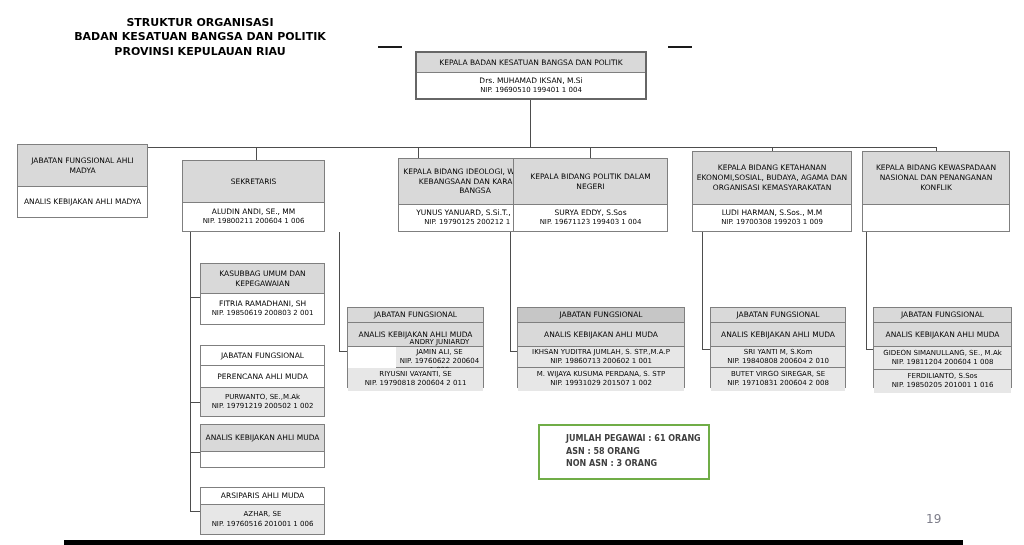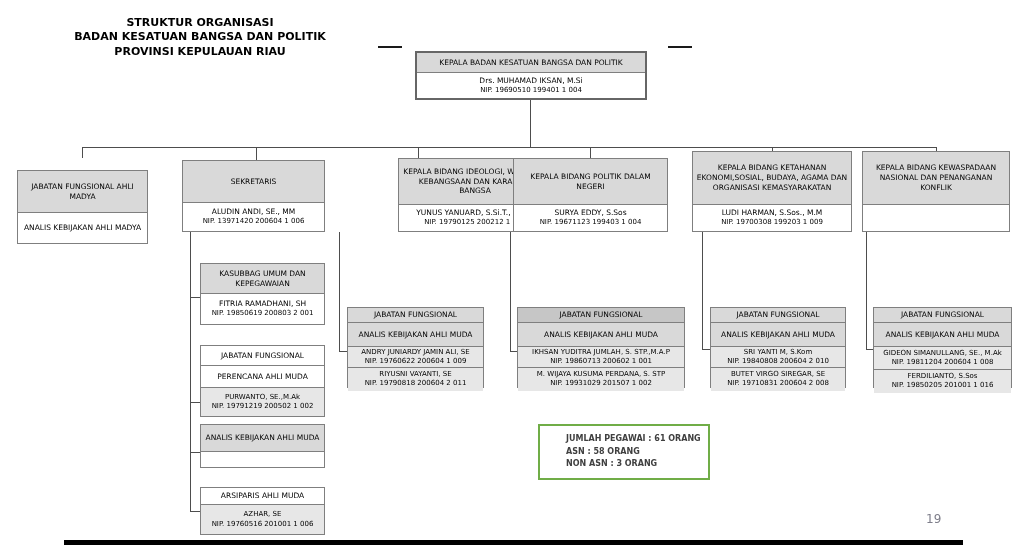--- a/index.html
+++ b/index.html
@@ -69,30 +69,30 @@
   <div class="line" style="left:866px;top:349px;width:7px;height:1px;"></div>
 
   <div class="box thick" style="left:415px;top:51px;width:232px;height:49px;">
     <div class="sec gray t8 b" style="height:20px;">KEPALA BADAN KESATUAN BANGSA DAN POLITIK</div>
     <div class="sec white">
       <div class="t8 b">Drs. MUHAMAD IKSAN, M.Si</div>
       <div class="t7 b">NIP. 19690510 199401 1 004</div>
     </div>
   </div>
 
-  <div class="box" style="left:17px;top:170px;width:131px;height:74px;">
+  <div class="box" style="left:17px;top:144px;width:131px;height:74px;">
     <div class="sec gray t8 b" style="height:42px;">JABATAN FUNGSIONAL AHLI MADYA</div>
     <div class="sec white t8 b">ANALIS KEBIJAKAN AHLI MADYA</div>
   </div>
 
   <div class="box" style="left:182px;top:160px;width:143px;height:72px;">
     <div class="sec gray t8 b" style="height:42px;">SEKRETARIS</div>
     <div class="sec white">
       <div class="t8 b">ALUDIN ANDI, SE., MM</div>
-      <div class="t7 b">NIP. 13971420 200604 1 006</div>
+      <div class="t7 b">NIP. 19800211 200604 1 006</div>
     </div>
   </div>
 
   <div class="box" style="left:350px;top:158px;width:154px;height:74px;margin-left:48px;">
     <div class="sec gray t8 b" style="height:46px;">KEPALA BIDANG IDEOLOGI, WAWASAN KEBANGSAAN DAN KARAKTER BANGSA</div>
     <div class="sec white">
       <div class="t8 b">YUNUS YANUARD, S.Si.T., M.A.P</div>
       <div class="t7 b">NIP. 19790125 200212 1 001</div>
     </div>
   </div>
@@ -144,21 +144,21 @@
     <div class="sec white t8 b" style="height:17px;">ARSIPARIS AHLI MUDA</div>
     <div class="sec lt">
       <div class="t7">AZHAR, SE</div>
       <div class="t7">NIP. 19760516 201001 1 006</div>
     </div>
   </div>
 
   <div class="box" style="left:347px;top:307px;width:137px;height:81px;">
     <div class="sec gray t8 b" style="height:15px;">JABATAN FUNGSIONAL</div>
     <div class="sec gray t8 b" style="height:24px;">ANALIS KEBIJAKAN AHLI MUDA</div>
-    <div class="sec lt" style="height:21px;">
+    <div class="sec lt" style="height:21px;margin-left:48px;">
       <div class="t7">ANDRY JUNIARDY JAMIN ALI, SE</div>
       <div class="t7">NIP. 19760622 200604 1 009</div>
     </div>
     <div class="sec lt">
       <div class="t7">RIYUSNI VAYANTI, SE</div>
       <div class="t7">NIP. 19790818 200604 2 011</div>
     </div>
   </div>
 
   <div class="box" style="left:517px;top:307px;width:168px;height:81px;">

